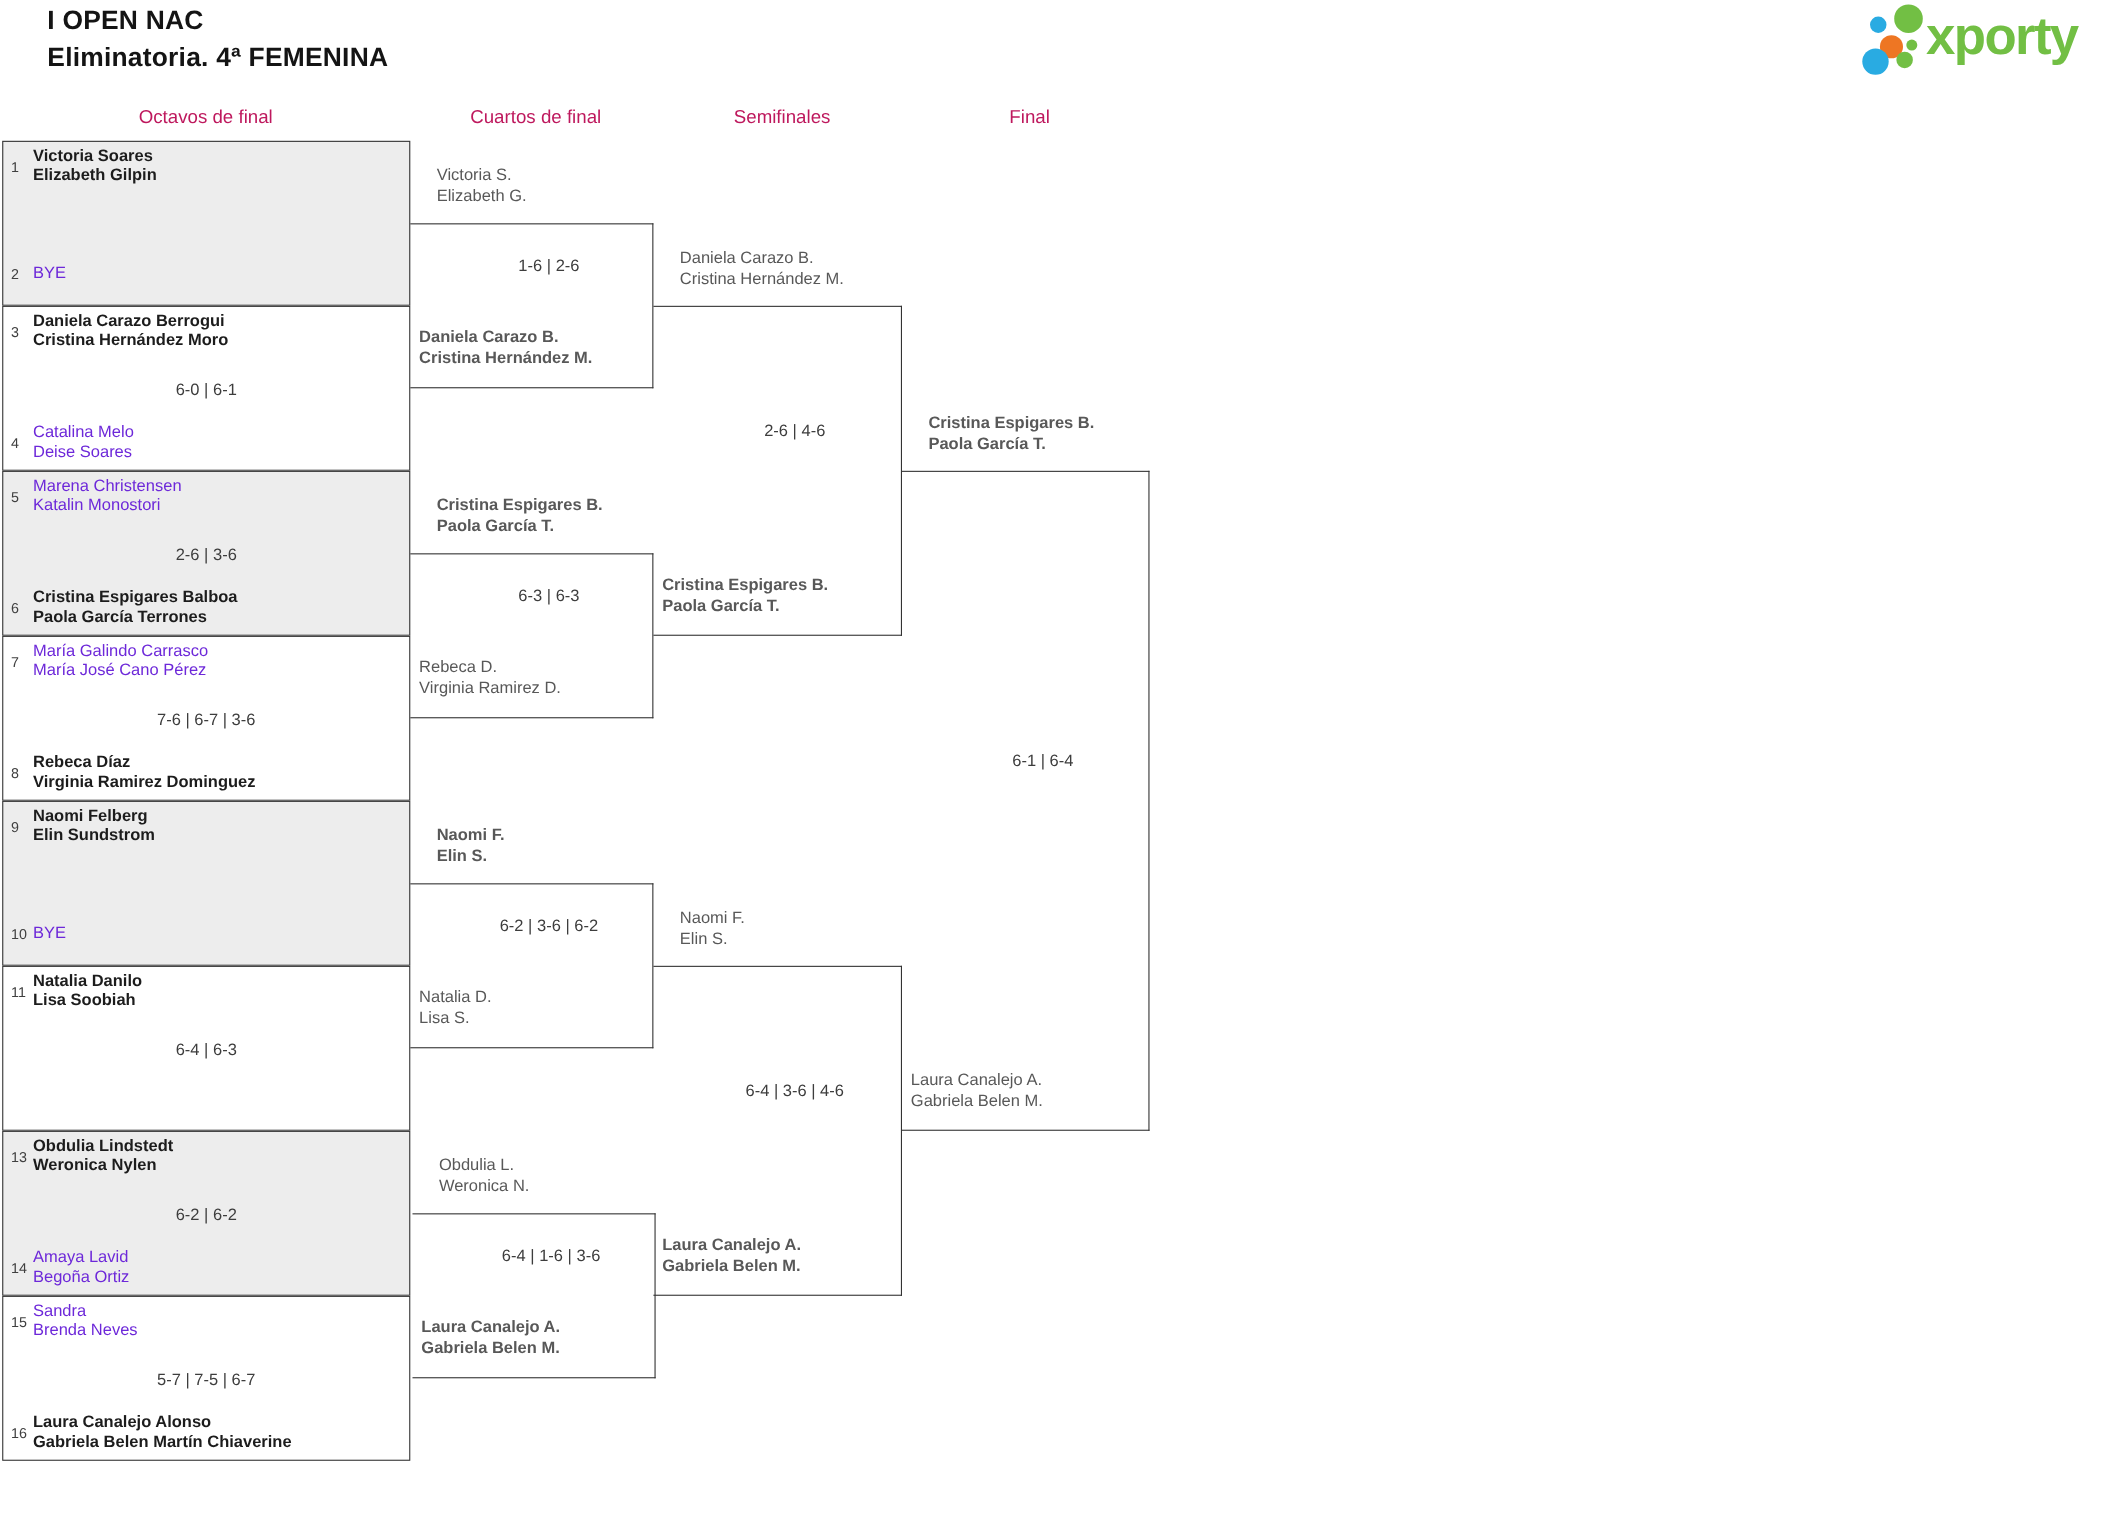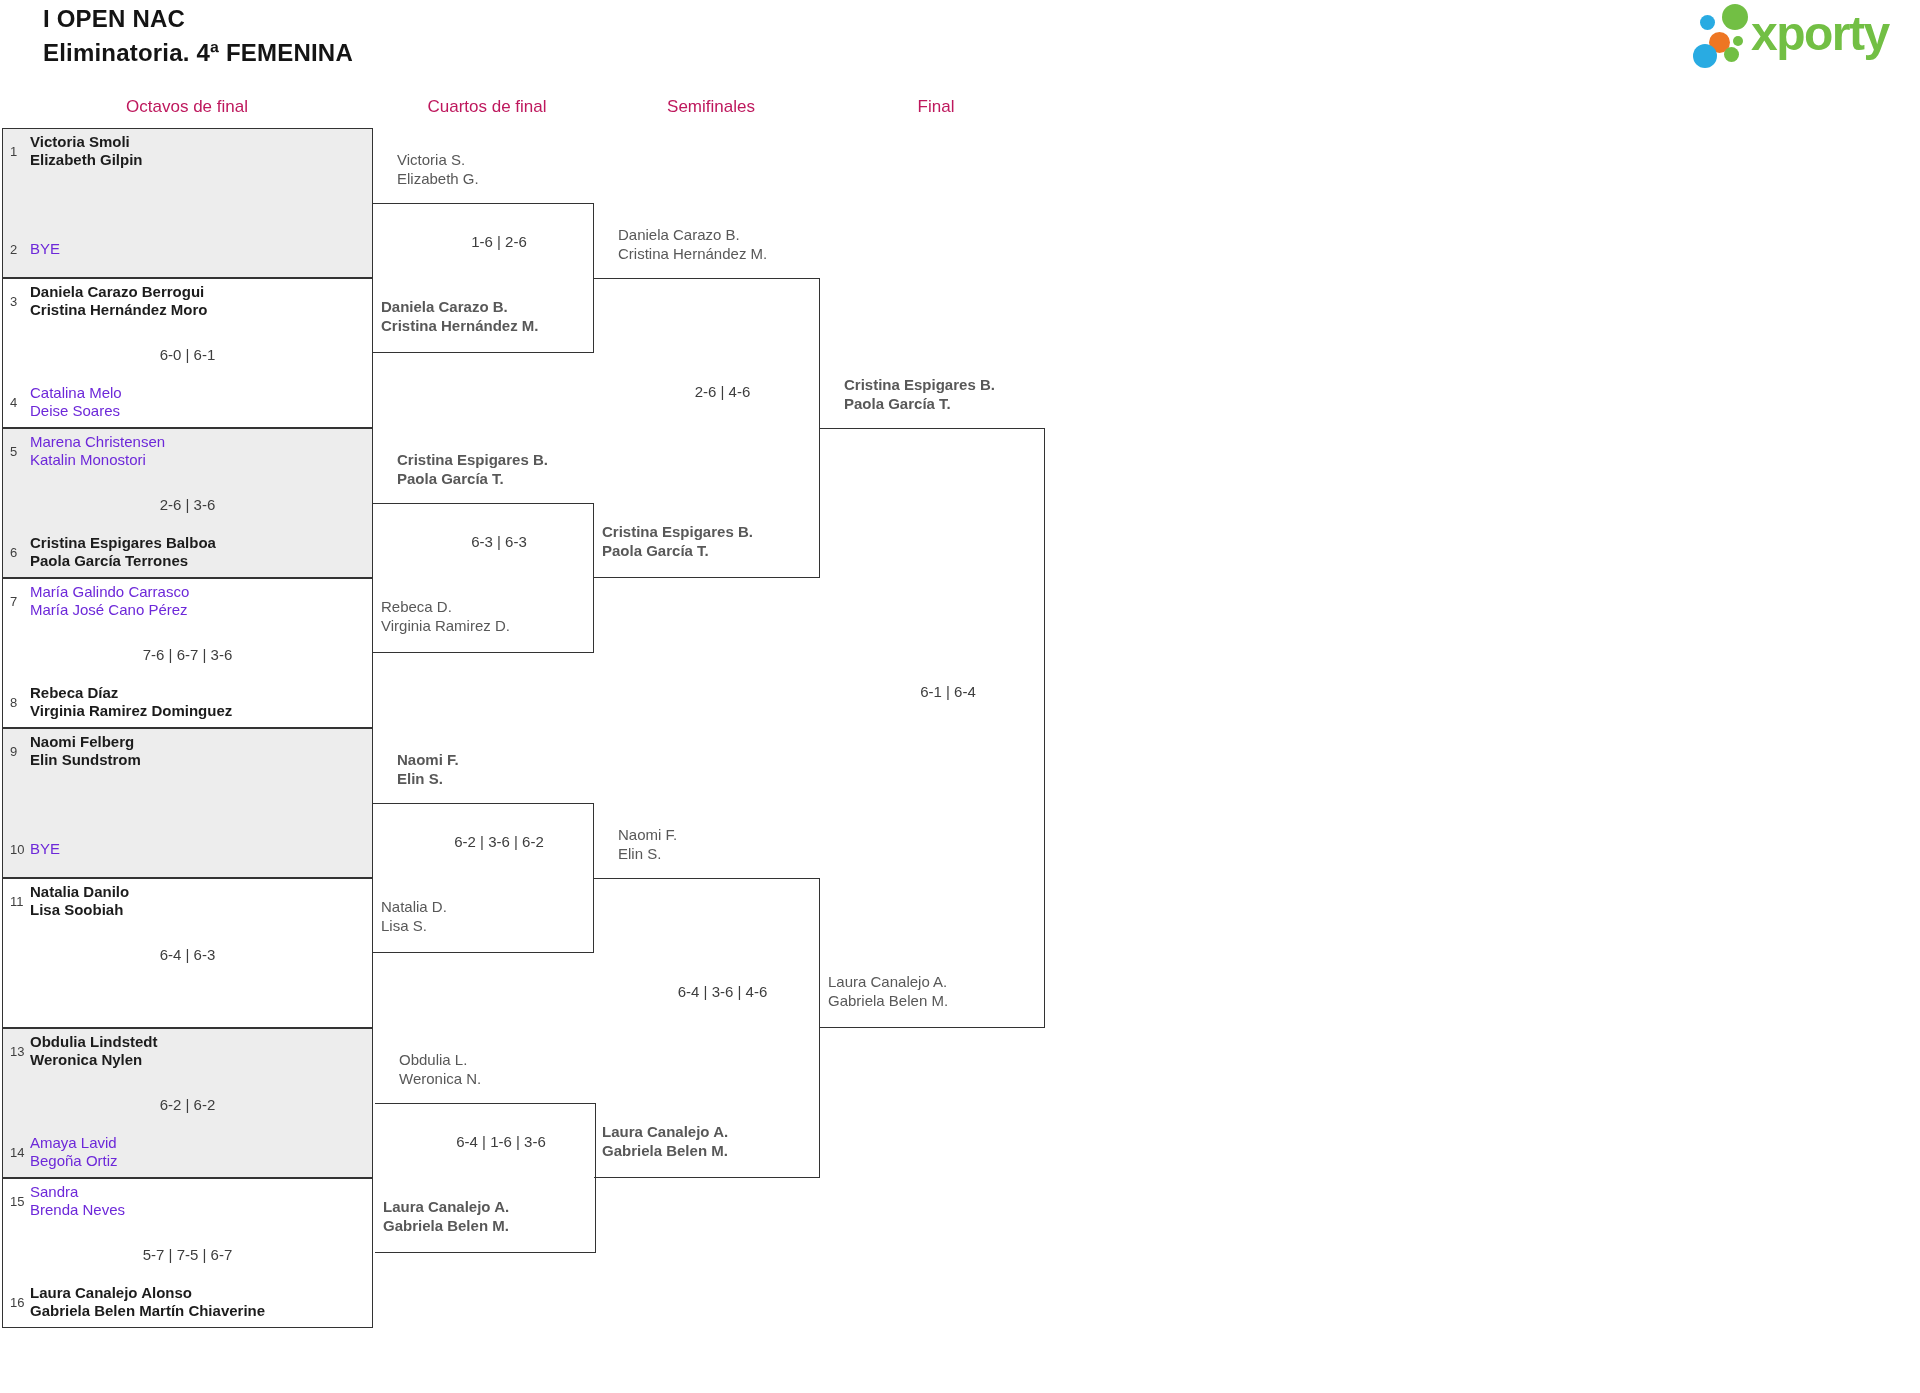--- a/index.html
+++ b/index.html
@@ -61,21 +61,21 @@
 
   <div class="col-header" style="left:187px">Octavos de final</div>
   <div class="col-header" style="left:487px">Cuartos de final</div>
   <div class="col-header" style="left:711px">Semifinales</div>
   <div class="col-header" style="left:936px">Final</div>
 
   <div class="box m16 grey" style="top:128px">
     <div class="slot s1">
       <span class="seed">1</span>
       <span class="names win">
-          <span class="nline">Victoria Smoli</span>
+          <span class="nline">Victoria Soares</span>
           <span class="nline">Elizabeth Gilpin</span>
         </span>
     </div>
     <div class="score"></div>
     <div class="slot s2 bye">
       <span class="seed">2</span>
       <span class="names">
           <span class="nline">BYE</span>
           <span class="nline"></span>
         </span>

